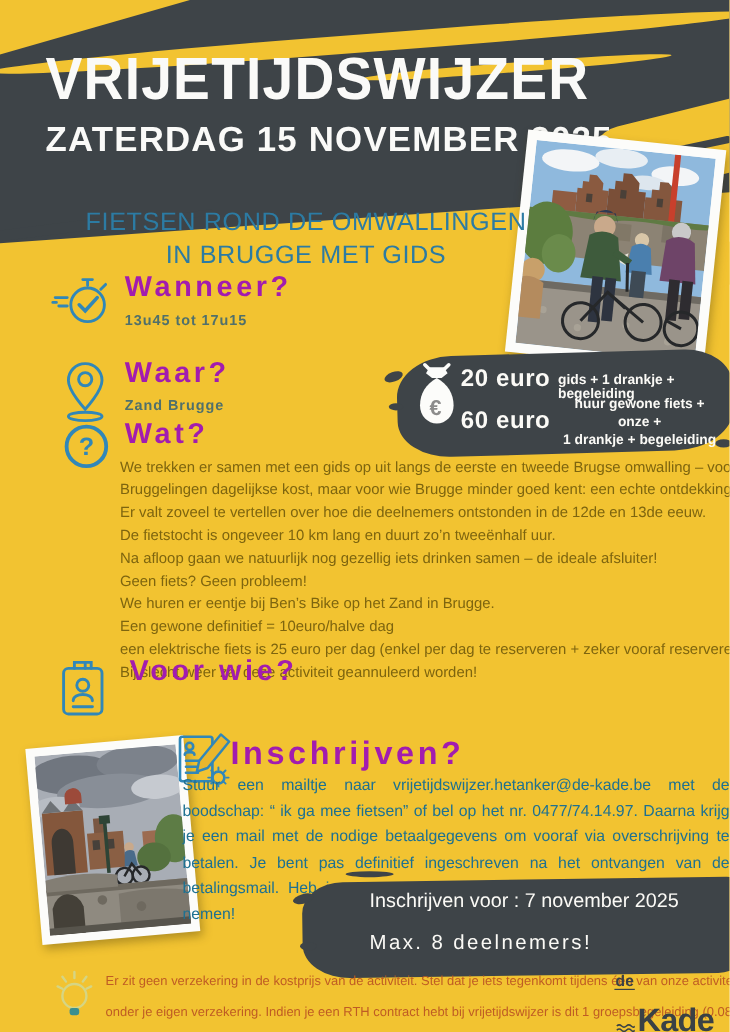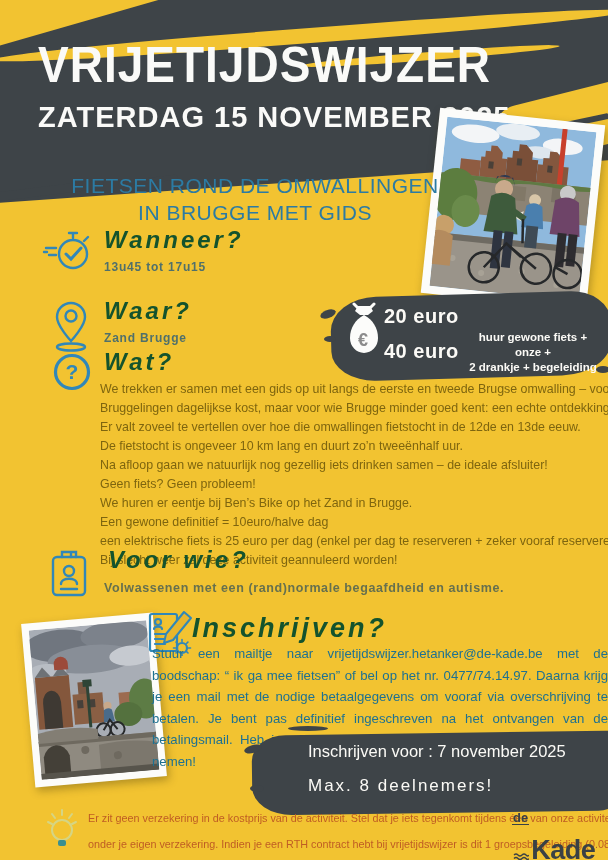--- a/index.html
+++ b/index.html
@@ -24,21 +24,21 @@
   .hdr-title { position:absolute; left:38px; top:36px; color:#FAFAF8; font-weight:bold;
                font-size:46px; letter-spacing:1px; transform:scaleY(1.08); transform-origin:top left; }
   .hdr-date  { position:absolute; left:38px; top:101px; color:#FAFAF8; font-weight:bold;
                font-size:29px; letter-spacing:1px; }
 
   
   .event-title { position:absolute; left:40px; top:172px; width:430px; text-align:center;
                  color:#2C7BA3; font-weight:normal; font-size:21px; line-height:27px; letter-spacing:0.5px; }
 
   
-  .sec-head { position:absolute; color:#14532d; font-style:italic; font-weight:bold;
+  .sec-head { position:absolute; color:#a21caf; font-weight:bold;
               font-size:24px; letter-spacing:3px; }
   .sec-detail { position:absolute; color:#50706B; font-weight:bold; font-size:12px; letter-spacing:0.8px; }
   .icon { position:absolute; }
   .body-line { position:absolute; left:100px; color:#7E650F; font-size:12.4px; white-space:nowrap; }
   .teal-just { position:absolute; left:152px; top:643px; width:456px; color:#1E7191;
                font-size:13.2px; line-height:21.6px; text-align:justify; }
 
   
   .price-brush { position:absolute; left:331px; top:294px; width:280px; height:84px; background:#3E4448;
                  border-radius:46px 40px 50px 44px / 34px 30px 34px 30px; transform:rotate(-1.6deg); }
@@ -188,55 +188,55 @@
   <div class="fleck f2"></div>
 
   <div class="fleck f4"></div>
   <svg class="icon" style="left:344px; top:302px;" width="40" height="58" viewBox="0 0 40 58">
     <path d="M14 4 l12 0 l3 5 l-5 4 l-8 0 l-5 -4 z" fill="#FCFCFA"></path>
     <path d="M20 13 c-9 5 -14 13 -14 23 a14 15 0 0 0 28 0 c0 -10 -5 -18 -14 -23 z" fill="#FCFCFA"></path>
     <path d="M14 6 l-4 -4 M26 6 l4 -4" stroke="#FCFCFA" stroke-width="3" stroke-linecap="round"></path>
     <text x="14" y="44" font-size="18" font-weight="bold" fill="#8C8C8C" font-family="Liberation Sans, sans-serif">€</text>
   </svg>
   <div class="price-line price-val pv1">20 euro</div>
-  <div class="price-line price-val pv2">40 euro</div>
+  <div class="price-line price-desc pd1">gids + 1 drankje + begeleiding</div>
+  <div class="price-line price-val pv2">60 euro</div>
   <div class="price-line price-desc pd2">
     <div>huur gewone fiets + onze +</div>
-    <div>2 drankje + begeleiding</div>
+    <div>1 drankje + begeleiding</div>
   </div>
 
   <svg class="icon" style="left:52px; top:352px;" width="40" height="40" viewBox="0 0 40 40">
     <circle cx="20" cy="20" r="16.5" fill="none" stroke="#3187B8" stroke-width="3.2"></circle>
     <text x="20" y="27" font-size="21" font-weight="bold" fill="#3187B8" text-anchor="middle" font-family="Liberation Sans, sans-serif">?</text>
   </svg>
   <div class="sec-head" style="left:104px; top:348px;">Wat?</div>
 
   <div class="body-line" style="top:382px;">We trekken er samen met een gids op uit langs de eerste en tweede Brugse omwalling – voor</div>
   <div class="body-line" style="top:401px;">Bruggelingen dagelijkse kost, maar voor wie Brugge minder goed kent: een echte ontdekking.</div>
-  <div class="body-line" style="top:420px;">Er valt zoveel te vertellen over hoe die omwallingen fietstocht in de 12de en 13de eeuw.</div>
+  <div class="body-line" style="top:420px;">Er valt zoveel te vertellen over hoe die deelnemers ontstonden in de 12de en 13de eeuw.</div>
   <div class="body-line" style="top:439px;">De fietstocht is ongeveer 10 km lang en duurt zo’n tweeënhalf uur.</div>
   <div class="body-line" style="top:458px;">Na afloop gaan we natuurlijk nog gezellig iets drinken samen – de ideale afsluiter!</div>
 
   <div class="body-line" style="top:496px;">We huren er eentje bij Ben’s Bike  op het Zand in Brugge.</div>
   <div class="body-line" style="top:477px;">Geen fiets? Geen probleem!</div>
   <div class="body-line" style="top:515px;">Een gewone definitief = 10euro/halve dag</div>
   <div class="body-line" style="top:534px;">een elektrische fiets is 25 euro per dag (enkel per dag te reserveren + zeker vooraf reserveren)</div>
   <div class="body-line" style="top:553px;">Bij slecht weer zal deze activiteit geannuleerd worden!</div>
 
   <svg class="icon" style="left:46px; top:548px;" width="46" height="52" viewBox="0 0 46 52">
     <g fill="none" stroke="#3187B8" stroke-width="2.4" stroke-linecap="round">
       <rect x="7" y="9" width="32" height="38" rx="4"></rect>
       <path d="M16 9 v-5 h5 M25 9 v-5 h-5 M16 4 h14 v5"></path>
       <circle cx="23" cy="23" r="5"></circle>
       <path d="M15 36 c0 -7 16 -7 16 0"></path>
       <path d="M15 41 h16"></path>
     </g>
   </svg>
   <div class="sec-head" style="left:108px; top:546px;">Voor wie?</div>
-  <div class="sec-detail" style="left:104px; top:581px; color:#66704E; letter-spacing:0.6px; font-size:12.5px;">Volwassenen met een (rand)normale begaafdheid en autisme.</div>
 
   <div class="photo photo-bl">
     <svg width="118" height="150" viewBox="0 0 118 150">
       <rect width="118" height="150" fill="#A8ADB5"></rect>
       <ellipse cx="30" cy="18" rx="36" ry="16" fill="#70767F"></ellipse>
       <ellipse cx="85" cy="12" rx="34" ry="14" fill="#7C828B"></ellipse>
       <ellipse cx="60" cy="34" rx="44" ry="14" fill="#888E97"></ellipse>
       <ellipse cx="100" cy="34" rx="22" ry="10" fill="#C6CAD0"></ellipse>
       <ellipse cx="14" cy="44" rx="20" ry="9" fill="#B8BDC4"></ellipse>
 

